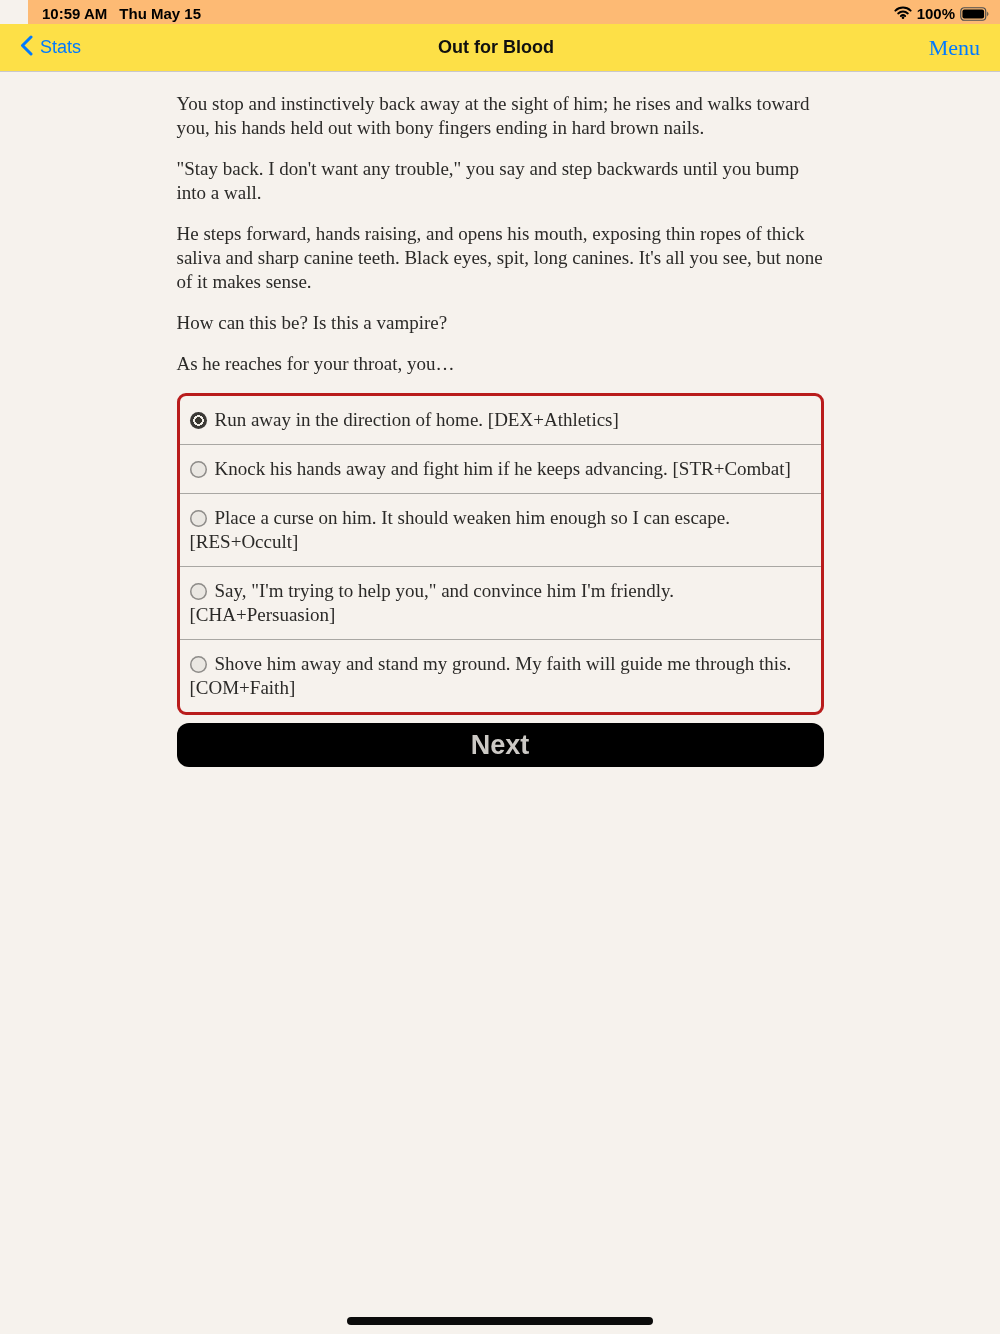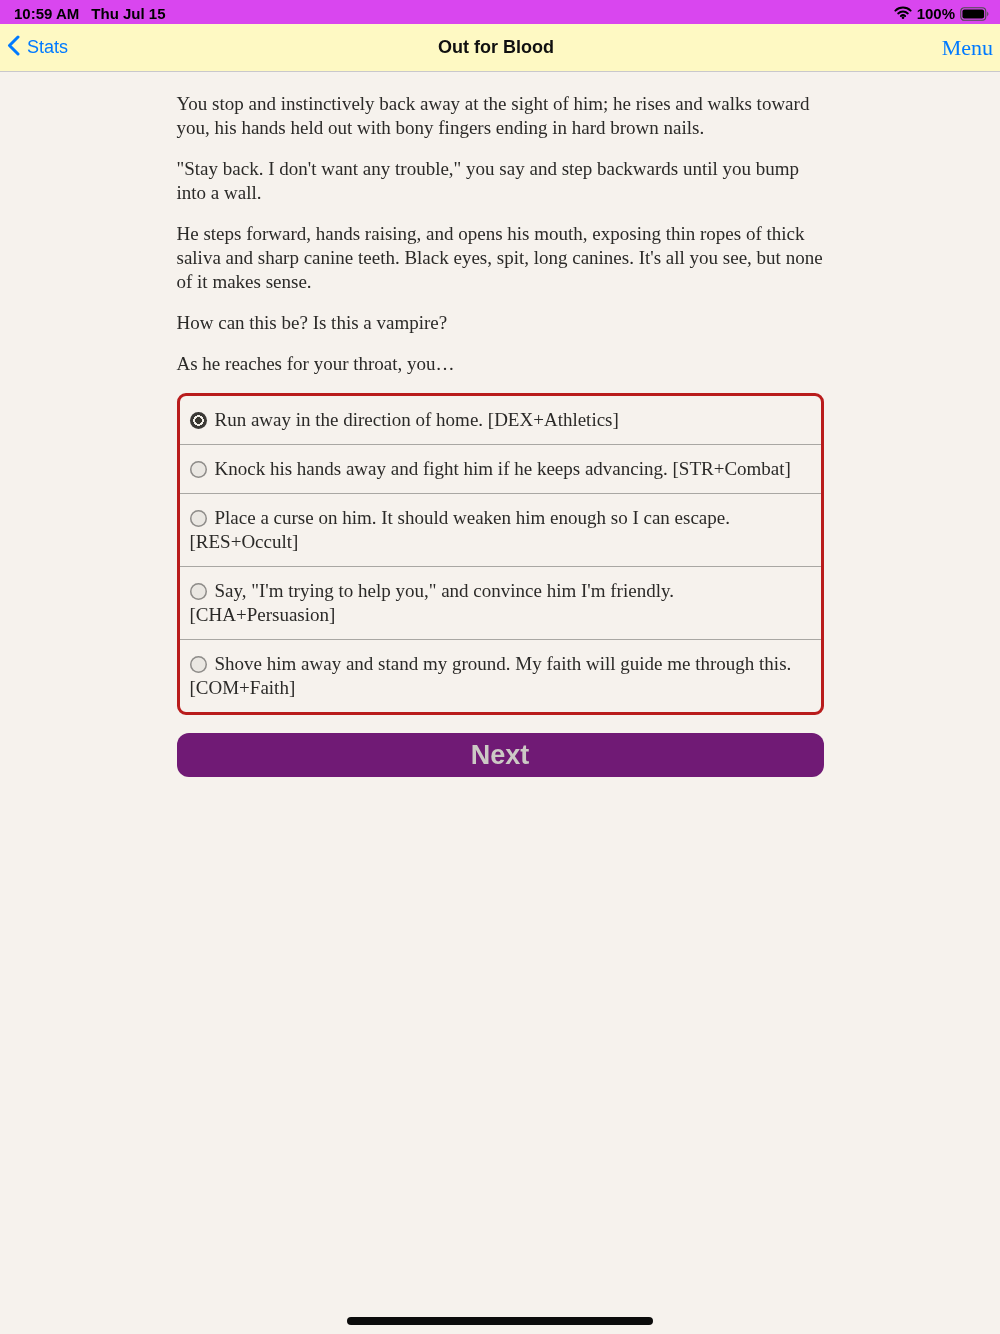--- a/index.html
+++ b/index.html
@@ -10,42 +10,43 @@
     position: relative;
     width: 1000px;
     height: 1334px;
     background: #f6f2ed;
     overflow: hidden;
   }
 
   
   .statusbar {
     height: 24px;
-    background: #d946ef;
+    background: #fdba74;
     display: flex;
     align-items: center;
     justify-content: space-between;
     padding: 3px 12px 0 14px;
     font-size: 15px;
     font-weight: 700;
     color: #000;
+    margin-left: 28px;
   }
   .statusbar .left { display: flex; gap: 12px; align-items: center; }
   .statusbar .right { display: flex; gap: 5px; align-items: center; justify-content: flex-end; }
   .battery-icon { display: inline-block; position: relative; width: 28px; height: 13px; }
 
   
   .navbar {
     height: 48px;
-    background: #fef9c3;
+    background: #fde047;
     border-bottom: 1px solid #c9c8cc;
     display: flex;
     align-items: center;
     position: relative;
-    padding: 0 7px;
+    padding: 0 20px;
   }
   .nav-back {
     display: flex;
     align-items: center;
     gap: 7px;
     color: #007aff;
     font-size: 18px;
     cursor: pointer;
     z-index: 2;
     background: none; border: none; padding: 0;
@@ -110,22 +111,22 @@
   .radio.selected {
     box-shadow: none;
     background: radial-gradient(circle, #38362f 0 3.2px, #f2efe9 3.2px 5.2px, #3b3936 5.2px 8.6px);
   }
 
   
   .next-btn {
     display: block;
     width: 100%;
     height: 44px;
-    margin-top: 18px;
-    background: #701a75;
+    margin-top: 8px;
+    background: #000000;
     border: none;
     border-radius: 12px;
     color: #ccc9c5;
     font-family: "Liberation Sans", sans-serif;
     font-size: 27px;
     font-weight: 700;
     cursor: pointer;
   }
 
   
@@ -142,21 +143,21 @@
   }
 </style>
 </head>
 <body>
 
 <div class="screen">
 
   <div class="statusbar">
     <div class="left">
       <span>10:59 AM</span>
-      <span>Thu Jul 15</span>
+      <span>Thu May 15</span>
     </div>
     <div class="right">
       <span>
         <svg width="18" height="13" viewBox="0 0 18 13">
           <path d="M1.4 4.6 a11 11 0 0 1 15.2 0" stroke="#000" stroke-width="2" fill="none" stroke-linecap="round"></path>
           <path d="M4.2 7.4 a7 7 0 0 1 9.6 0" stroke="#000" stroke-width="2" fill="none" stroke-linecap="round"></path>
           <path d="M6.9 10 a3.3 3.3 0 0 1 4.2 0" stroke="#000" stroke-width="2" fill="none" stroke-linecap="round"></path>
           <circle cx="9" cy="11.7" r="1.3" fill="#000"></circle>
         </svg>
       </span>

